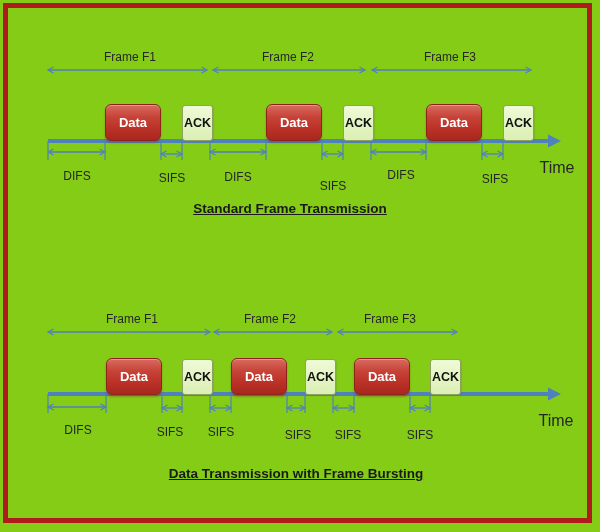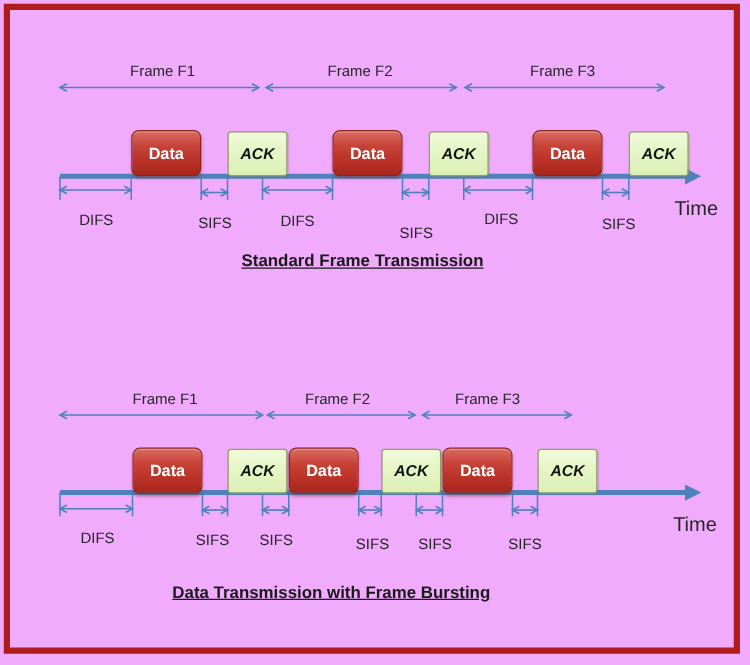--- a/index.html
+++ b/index.html
@@ -2,21 +2,21 @@
 <html><head>
 <meta charset="utf-8">
 <style>
   html,body{margin:0;padding:0;}
   body{
     width:600px;height:532px;
     background:#fbf1f1;
     font-family:"Liberation Sans",sans-serif;
     overflow:hidden;
   }
-  .stage{position:relative;width:600px;height:532px;background:#f0abfc;}
+  .stage{position:relative;width:600px;height:532px;background:#84cc16;}
   .page-border{
     position:absolute;left:3px;top:3px;width:589px;height:520px;
     box-sizing:border-box;border:5px solid #ae1c1c;background:transparent;
     pointer-events:none;z-index:5;
   }
   .lines{position:absolute;left:0;top:0;z-index:1;}
   .lbl{
     position:absolute;z-index:2;
     font-size:12px;color:#262626;white-space:nowrap;
     transform:translateX(-50%);
@@ -34,26 +34,25 @@
     font-weight:bold;box-sizing:border-box;
   }
   .databox{
     width:56px;height:37px;
     font-size:13px;color:#ffffff;
     background:linear-gradient(180deg,#d96b60 0%,#c64237 35%,#b93026 70%,#a8281e 100%);
     border:1px solid #8c241c;border-radius:6px;
     box-shadow:0 2px 2px rgba(120,40,40,0.35), inset 0 1px 0 rgba(255,255,255,0.30);
   }
   .ackbox{
-    width:48px;height:36px;
+    width:31px;height:36px;
     font-size:12.5px;color:#111111;
     background:linear-gradient(180deg,#f0fad8 0%,#e3f4c2 55%,#dcefb6 100%);
     border:1px solid #8fa061;border-radius:3px;
     box-shadow:1px 1px 1px rgba(100,120,60,0.25);
-    font-style:italic;
   }
 </style>
 </head>
 <body>
 
 <div class="stage">
   <div class="page-border"></div>
 
   <svg class="lines" width="600" height="532" viewBox="0 0 600 532">
     <defs>
@@ -160,14 +159,14 @@
   <div class="box ackbox" style="left:430px;top:359px">ACK</div>
 
   <div class="lbl" style="left:78px;top:423px">DIFS</div>
   <div class="lbl" style="left:170px;top:425px">SIFS</div>
   <div class="lbl" style="left:221px;top:425px">SIFS</div>
   <div class="lbl" style="left:298px;top:428px">SIFS</div>
   <div class="lbl" style="left:348px;top:428px">SIFS</div>
   <div class="lbl" style="left:420px;top:428px">SIFS</div>
 
   <div class="lbl time-lbl" style="left:556px;top:412px">Time</div>
-  <div class="title" style="left:265px;top:466px">Data Transmission with Frame Bursting</div>
+  <div class="title" style="left:296px;top:466px">Data Transmission with Frame Bursting</div>
 </div>
 
 </body></html>

